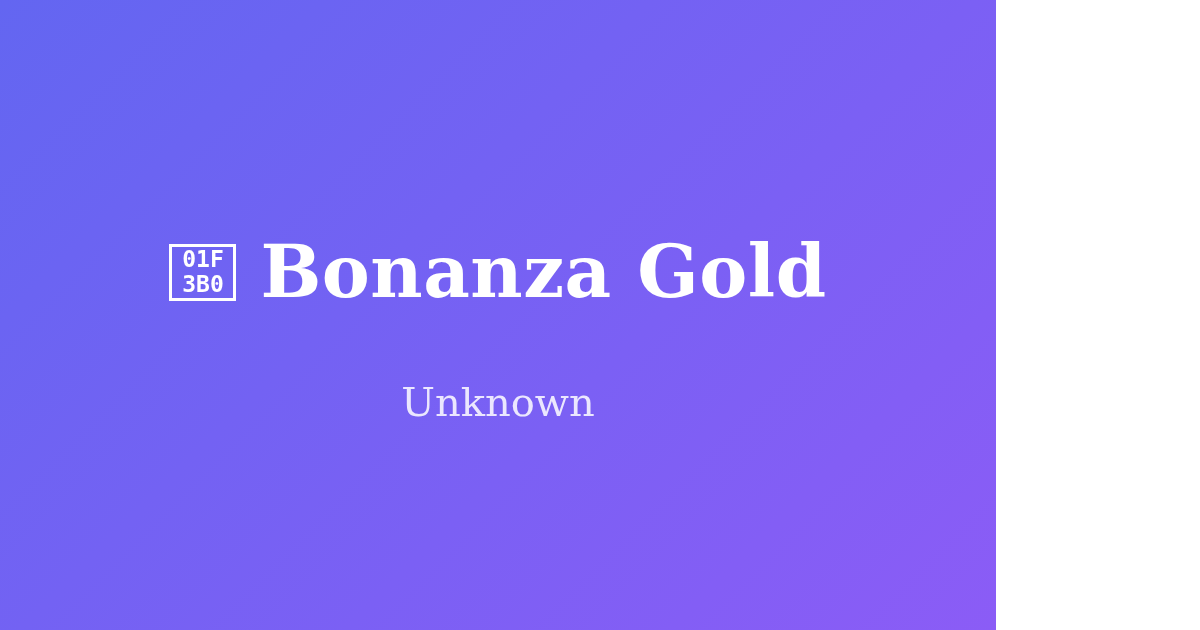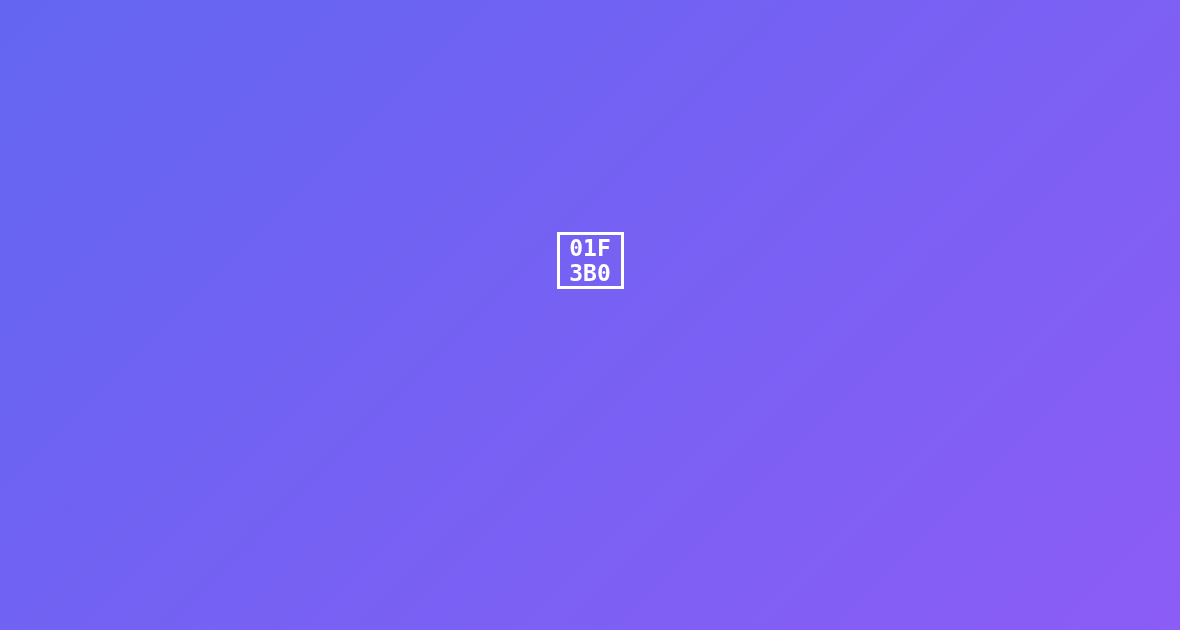--- a/index.html
+++ b/index.html
@@ -11,21 +11,21 @@
     width: 1200px;
     height: 630px;
     overflow: hidden;
     font-family: "DejaVu Serif", "Liberation Serif", serif;
     -webkit-font-smoothing: antialiased;
   }
 
   
   .og-card {
     position: relative;
-    width: 1180px;
+    width: 996px;
     height: 630px;
     box-sizing: border-box;
     background: linear-gradient(135deg, #6366f1 0%, #8b5cf6 100%);
     display: flex;
     flex-direction: column;
     align-items: center;
     justify-content: flex-start;
     overflow: hidden;
   }
 
@@ -119,20 +119,22 @@
 
   <div class="hero">
 
     <div class="title-row">
 
       <span class="tofu-icon">
         <span class="tofu-row">01F</span>
         <span class="tofu-row">3B0</span>
       </span>
 
+      <h1 class="game-title">Bonanza Gold</h1>
 
     </div>
 
+    <p class="game-subtitle">Unknown</p>
 
   </div>
 
 
 </div>
 
 </body></html>

